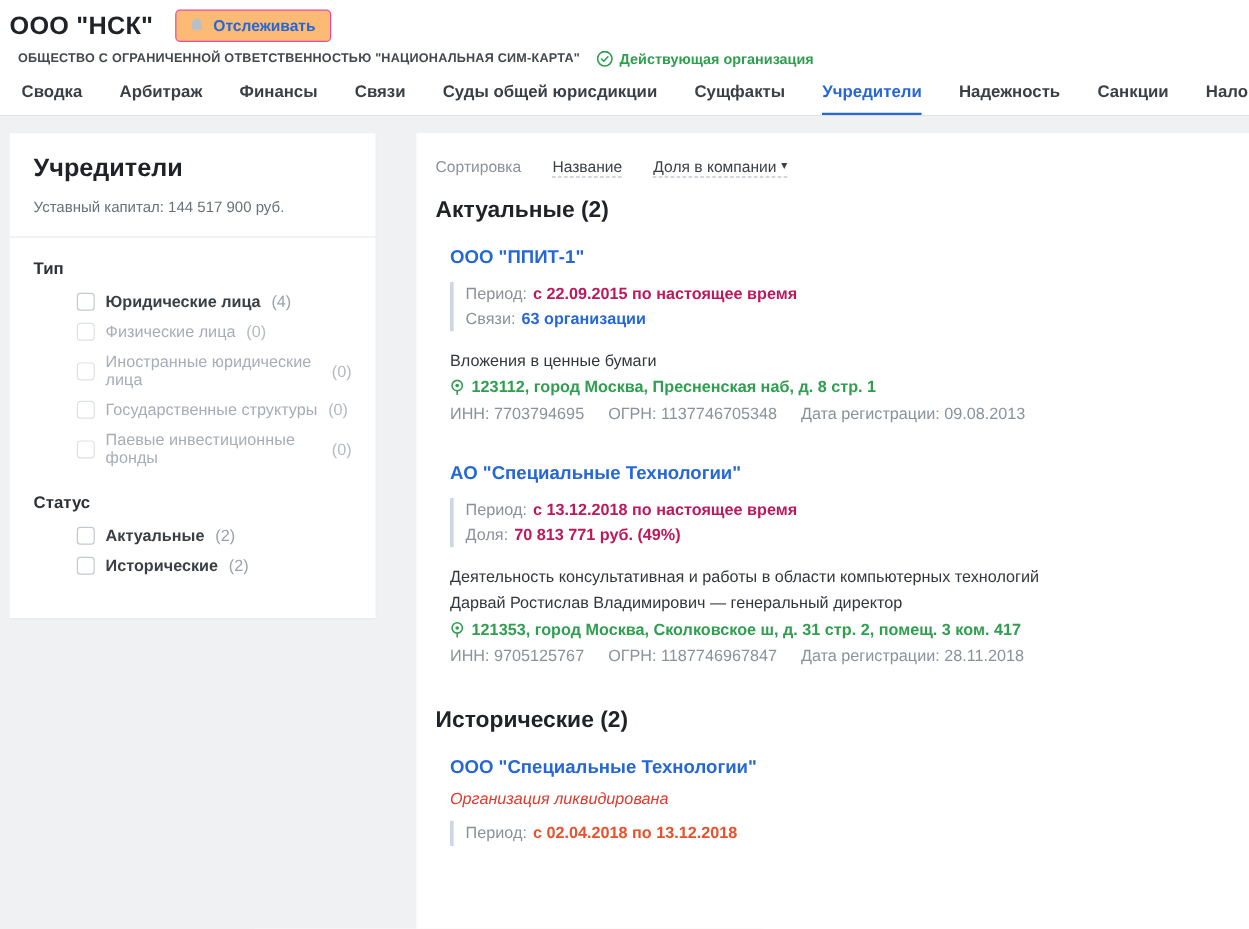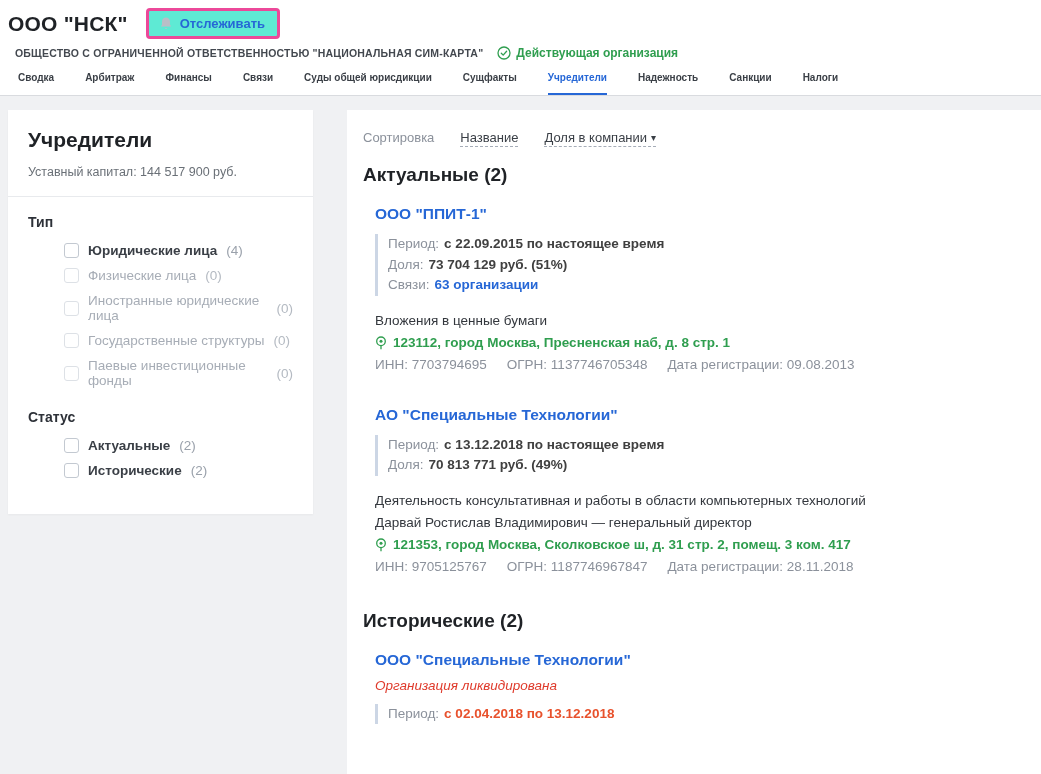--- a/index.html
+++ b/index.html
@@ -3,31 +3,31 @@
 <meta charset="utf-8">
 <style>
   * { margin:0; padding:0; box-sizing:border-box; }
   html,body { width:1041px; height:774px; overflow:hidden; background:#fff; }
   body { font-family:"Liberation Sans","DejaVu Sans",sans-serif; color:#2d3138; }
 
   
   .top { background:#fff; }
   .title-row { display:flex; align-items:center; gap:18px; padding:8px 0 0 8px; }
   .company-title { font-size:21px; font-weight:800; color:#1f2226; letter-spacing:.2px; }
-  .follow-btn { display:inline-flex; align-items:center; gap:7px; background:#5eead4;
-    border:3px solid #ec4899; border-radius:4px; padding:5px 12px 5px 10px; cursor:pointer; }
+  .follow-btn { display:inline-flex; align-items:center; gap:7px; background:#fdba74;
+    border:1px solid #ec4899; border-radius:4px; padding:5px 12px 5px 10px; cursor:pointer; }
   .follow-btn .lbl { color:#2667d6; font-weight:700; font-size:13px; }
   .subtitle-row { display:flex; align-items:center; gap:14px; padding:7px 0 0 15px; }
   .fullname { font-size:10.5px; font-weight:600; color:#43484f; letter-spacing:.2px; }
   .status-badge { display:inline-flex; align-items:center; gap:5px; color:#2f9e4f;
     font-size:12px; font-weight:600; }
 
   .tabs { display:flex; gap:31px; padding:12px 0 0 18px; border-bottom:1px solid #d9dbdf;
     white-space:nowrap; overflow:hidden; }
-  .tab { font-size:10px; font-weight:700; color:#3a3f46; padding-bottom:12px; cursor:pointer; }
+  .tab { font-size:14px; font-weight:700; color:#3a3f46; padding-bottom:12px; cursor:pointer; }
   .tab.active { color:#2667d6; box-shadow:inset 0 -2px 0 #2667d6; }
 
   
   .content { display:flex; gap:34px; padding:14px 0 0 8px; background:#f0f1f3; height:681px; }
   .card { background:#fff; }
 
   .sidebar { width:305px; flex:0 0 305px; align-self:flex-start; padding:18px 20px 26px 20px;
     box-shadow:0 1px 2px rgba(0,0,0,.04); }
   .sidebar h2 { font-size:21px; font-weight:800; color:#1f2226; margin-bottom:13px; }
   .capital { font-size:12.5px; color:#6a7077; margin-bottom:17px; }
@@ -54,21 +54,21 @@
   .section-heading { font-size:19px; font-weight:700; color:#1f2226; margin:0 0 19px 0; }
   .section-history .section-heading { margin-top:32px; }
 
   .founder-card { margin:0 0 30px 12px; }
   .founder-title { display:inline-block; color:#2667d6; font-size:15.5px; font-weight:700;
     margin-bottom:11px; cursor:pointer; text-decoration:none; }
   .liquidated { color:#df3a2b; font-size:13.5px; margin:-2px 0 11px 0;font-style:italic; }
   .period-block { border-left:3px solid #ccd6e5; padding-left:10px; margin-bottom:14px; }
   .prow { font-size:13.5px; line-height:20.5px; }
   .plbl { color:#8b919b; margin-right:5px; }
-  .pval { color:#404040; font-weight:700; }
+  .pval { color:#be185d; font-weight:700; }
   .pval.link { color:#2667d6; font-weight:700; cursor:pointer; }
   .pval.red { color:#e8512c; }
   .info-line { font-size:13.5px; line-height:22px; color:#33373d; }
   .address-line { display:flex; align-items:center; gap:6px; font-size:13.5px;
     line-height:22px; color:#2f9e4f; font-weight:600; cursor:pointer; }
   .registry { display:flex; gap:20px; font-size:13.5px; line-height:22px; color:#8b919b; }
 
   .icon { display:inline-flex; align-items:center; }
 </style>
 </head>
@@ -171,21 +171,20 @@
       </span>
     </div>
 
     <section>
       <h2 class="section-heading">Актуальные (2)</h2>
 
       <article class="founder-card">
         <a class="founder-title">ООО "ППИТ-1"</a>
         <div class="period-block">
           <div class="prow"><span class="plbl">Период:</span><span class="pval">с 22.09.2015 по настоящее время</span></div>
-          <div class="prow"><span class="plbl">Доля:</span><span class="pval">73 704 129 руб. (51%)</span></div>
           <div class="prow"><span class="plbl">Связи:</span><span class="pval link">63 организации</span></div>
         </div>
         <div class="info-line">Вложения в ценные бумаги</div>
         <div class="address-line">
           <span class="icon">
             <svg width="12" height="14" viewBox="0 0 12 14">
                 <circle cx="6" cy="5.3" r="4.3" fill="none" stroke="#2f9e4f" stroke-width="1.3"></circle>
                 <circle cx="6" cy="5.3" r="1.5" fill="#2f9e4f"></circle>
                 <path d="M6 9.8v3.4" stroke="#2f9e4f" stroke-width="1.3"></path>
               </svg>

